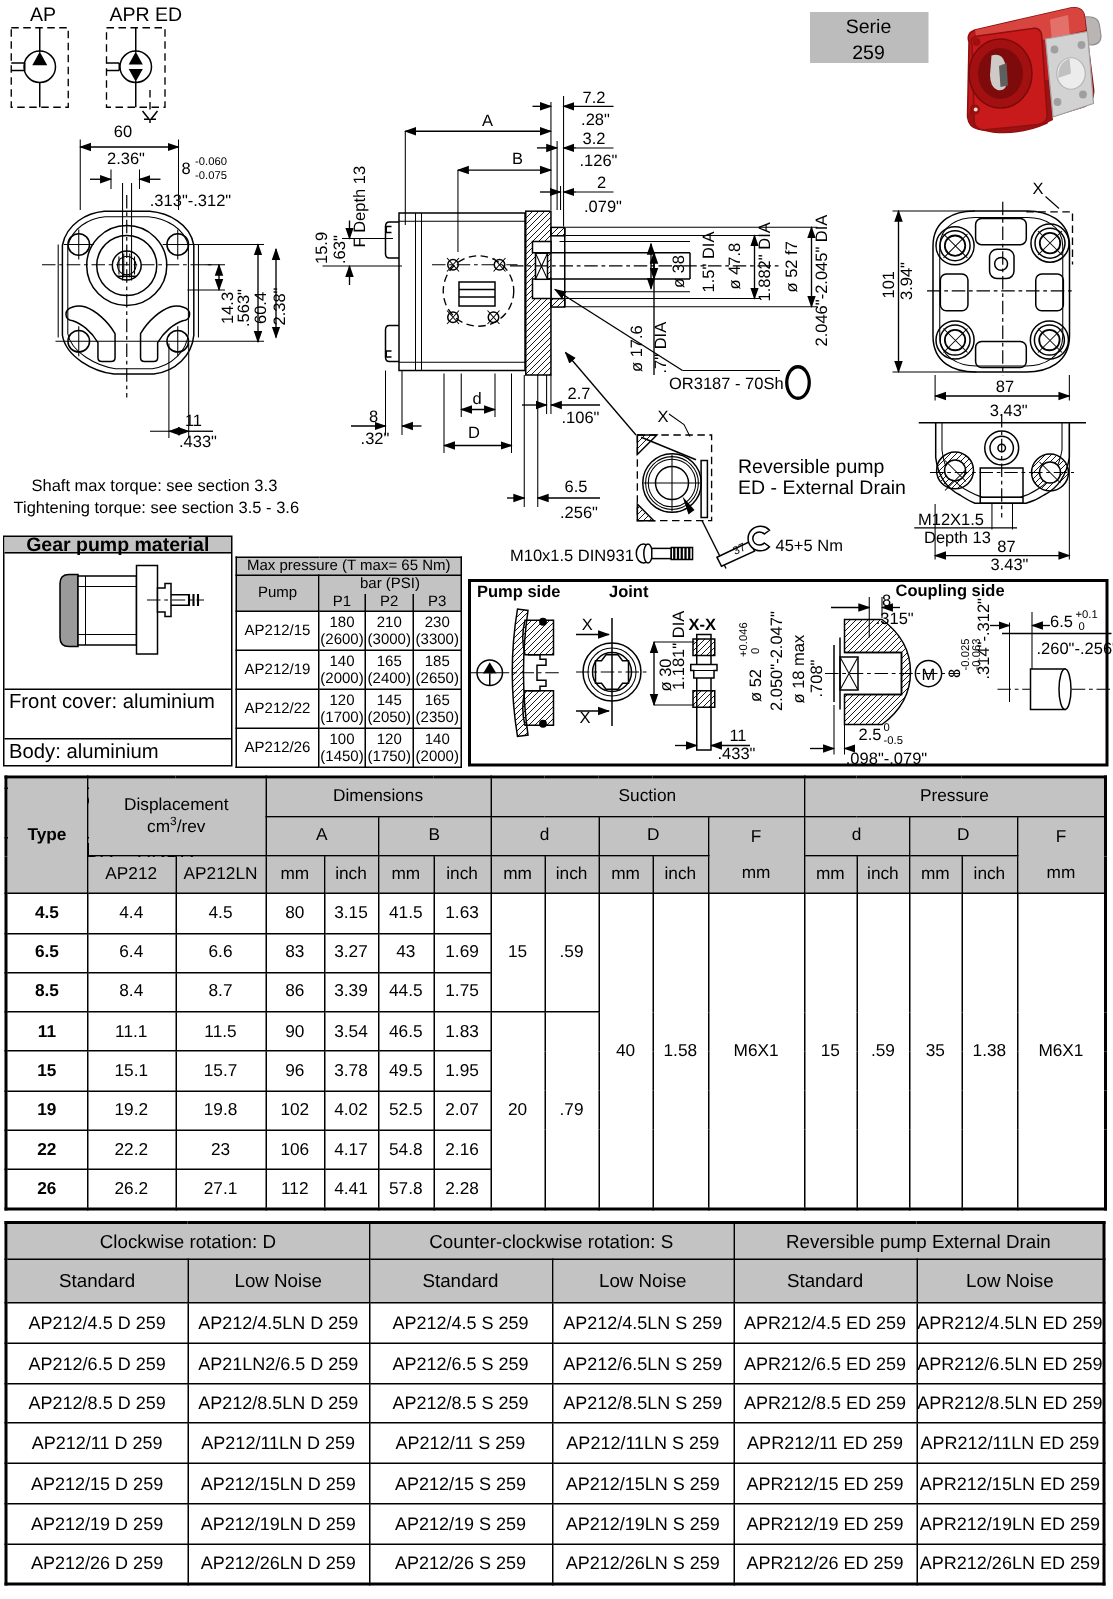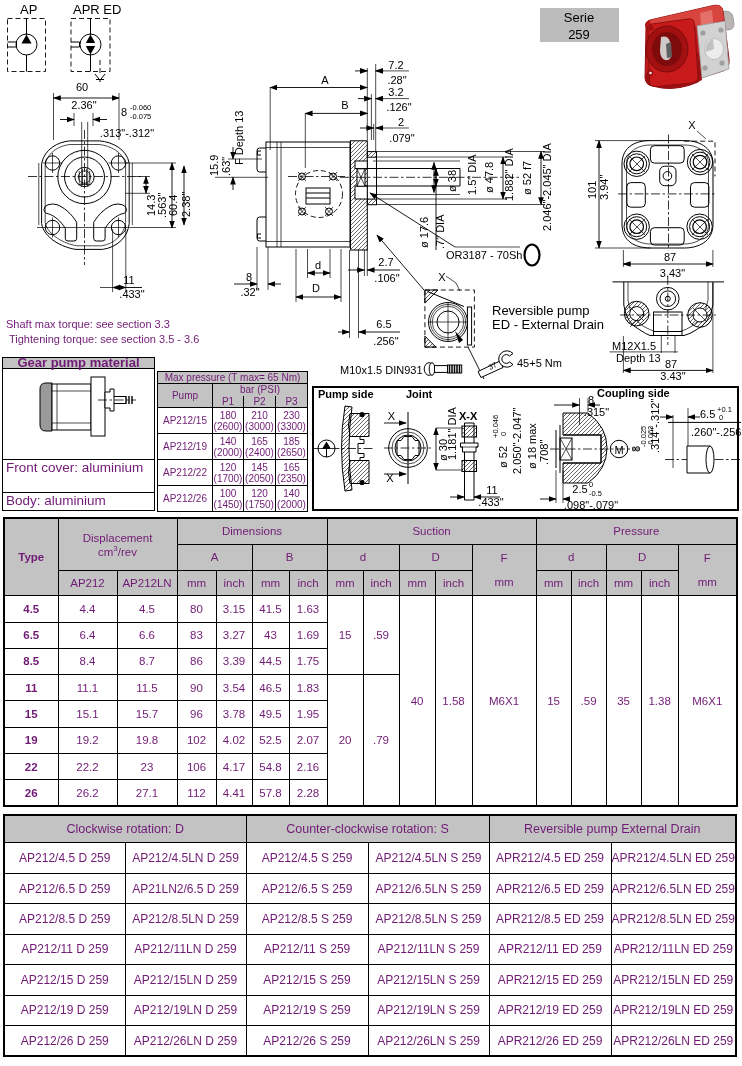--- a/index.html
+++ b/index.html
@@ -1,17 +1,17 @@
 <!DOCTYPE html>
 <html><head>
 <meta charset="utf-8">
 <style>
 html,body{margin:0;padding:0;background:#fff;}
 *{box-sizing:border-box;}
-#page{position:relative;width:742px;height:1066px;background:#fff;font-family:"Liberation Sans",sans-serif;color:#701a75;overflow:hidden;}
+#page{position:relative;width:742px;height:1066px;background:#fff;font-family:"Liberation Sans",sans-serif;color:#000000;overflow:hidden;}
 .abs{position:absolute;}
 table{border-collapse:collapse;table-layout:fixed;}
 td,th{padding:0;font-weight:normal;overflow:hidden;white-space:nowrap;}
 #dimtab{position:absolute;left:3px;top:517px;width:735px;height:290px;border:2px solid #000;font-size:11.5px;text-align:center;}
 #dimtab td{border:1px solid #000;}
 #dimtab .hd{background:#c3c3c3;}
 #parttab{position:absolute;left:3px;top:814px;width:734px;height:243px;border:2px solid #000;font-size:12px;text-align:center;}
 #parttab td{border:1px solid #000;}
 #parttab .hd{background:#c3c3c3;font-weight:normal;font-size:12.5px;}
 #mptab{position:absolute;left:157px;top:371px;width:150px;height:140px;border:1px solid #000;font-size:10px;text-align:center;}
@@ -525,21 +525,21 @@
 <line class="thin" x1="52" y1="391" x2="91" y2="391"></line>
 <line class="thin" x1="52" y1="423" x2="91" y2="423"></line>
 <rect class="sf" x="91" y="377" width="14" height="59"></rect>
 <path class="sf" d="M105,392 h5 v-3 h4 v22 h-4 v-3 h-5 Z"></path>
 <path class="s" d="M114,396.5 h12 m-12,7 h12"></path>
 <path d="M126,396 v8 m3,-8 v8 m3,-8 v8" stroke="#000" stroke-width="1.4" fill="none"></path>
 <line class="cl" x1="98" y1="400" x2="136" y2="400"></line>
 </g>
 </svg>
 
-<div class="note" style="left:6px;top:318px;">Shaft max torque: see section 3.3</div>
+<div class="note" style="left:21px;top:318px;">Shaft max torque: see section 3.3</div>
 
 <div class="note" style="left:9px;top:333px;">Tightening torque: see section 3.5 - 3.6</div>
 
 <div id="gpbox">
 <div class="ttl">Gear pump material</div>
 <div style="height:74px"></div>
 <div class="row">Front cover: aluminium</div>
 <div class="row">Body: aluminium</div>
 <div class="row">Back cover: cast iron</div>
 <div class="row">Seals: NBR + HNBR</div>
@@ -744,20 +744,28 @@
         <col style="width:122px">
         <col>
       </colgroup>
 <tbody>
         <tr>
           <td colspan="2" class="hd" style="height:22px">Clockwise rotation: D</td>
           <td colspan="2" class="hd">Counter-clockwise rotation: S</td>
           <td colspan="2" class="hd">Reversible pump External Drain</td>
         </tr>
 <tr>
+          <td class="hd" style="height:26px">Standard</td>
+          <td class="hd">Low Noise</td>
+          <td class="hd">Standard</td>
+          <td class="hd">Low Noise</td>
+          <td class="hd">Standard</td>
+          <td class="hd">Low Noise</td>
+        </tr>
+<tr>
           <td style="height:24px">AP212/4.5 D 259</td>
           <td>AP212/4.5LN D 259</td>
           <td>AP212/4.5 S 259</td>
           <td>AP212/4.5LN S 259</td>
           <td>APR212/4.5 ED 259</td>
           <td>APR212/4.5LN ED 259</td>
         </tr>
 <tr>
           <td style="height:24px">AP212/6.5 D 259</td>
           <td>AP21LN2/6.5 D 259</td>

